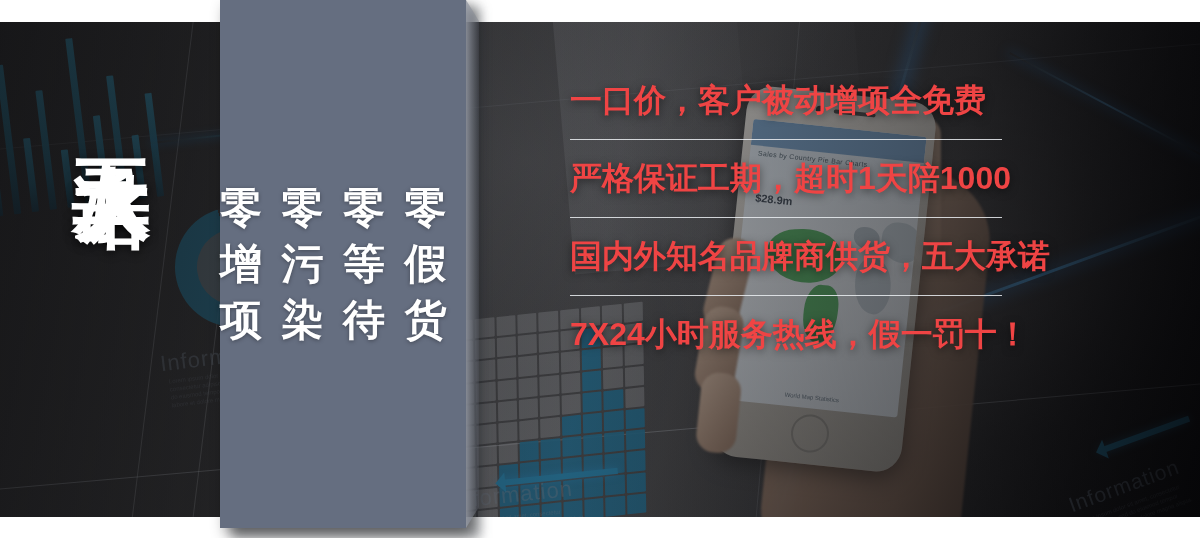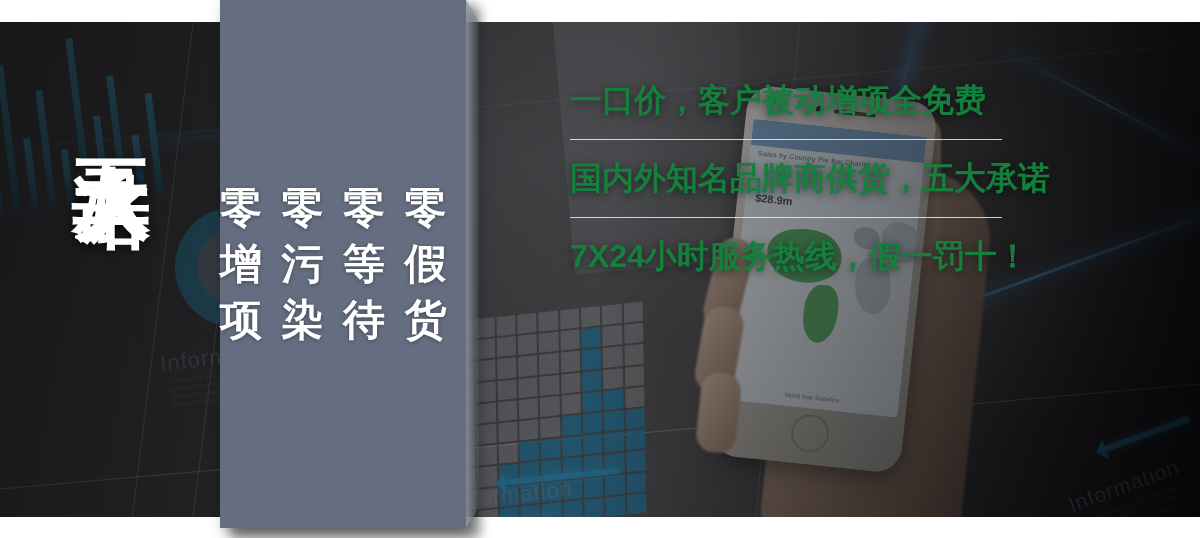--- a/index.html
+++ b/index.html
@@ -207,21 +207,21 @@
   
   .list{
     position:absolute;left:570px;top:62px;width:432px;
   }
   .list-row{
     height:77px;display:flex;align-items:center;
     border-bottom:1px solid rgba(235,238,242,.85);
   }
   .list-row:last-child{border-bottom:none;}
   .list-row .txt{
-    font-size:32px;font-weight:bold;color:#15803d;letter-spacing:0px;white-space:nowrap;
+    font-size:32px;font-weight:bold;color:#ef4444;letter-spacing:0px;white-space:nowrap;
     text-shadow:0 2px 8px rgba(0,0,0,.55);
   }
 </style>
 </head>
 <body>
 
 <div id="banner">
 
   <div class="photo">
     <div class="photo-base"></div>
@@ -396,20 +396,23 @@
     <div class="panel-item">零污染</div>
     <div class="panel-item">零等待</div>
     <div class="panel-item">零假货</div>
   </div>
 
   <div class="list">
     <div class="list-row">
       <div class="txt">一口价，客户被动增项全免费</div>
     </div>
     <div class="list-row">
+      <div class="txt">严格保证工期，超时1天陪1000</div>
+    </div>
+    <div class="list-row">
       <div class="txt">国内外知名品牌商供货，五大承诺</div>
     </div>
     <div class="list-row">
       <div class="txt">7X24小时服务热线，假一罚十！</div>
     </div>
   </div>
 
 </div>
 
 </body></html>

